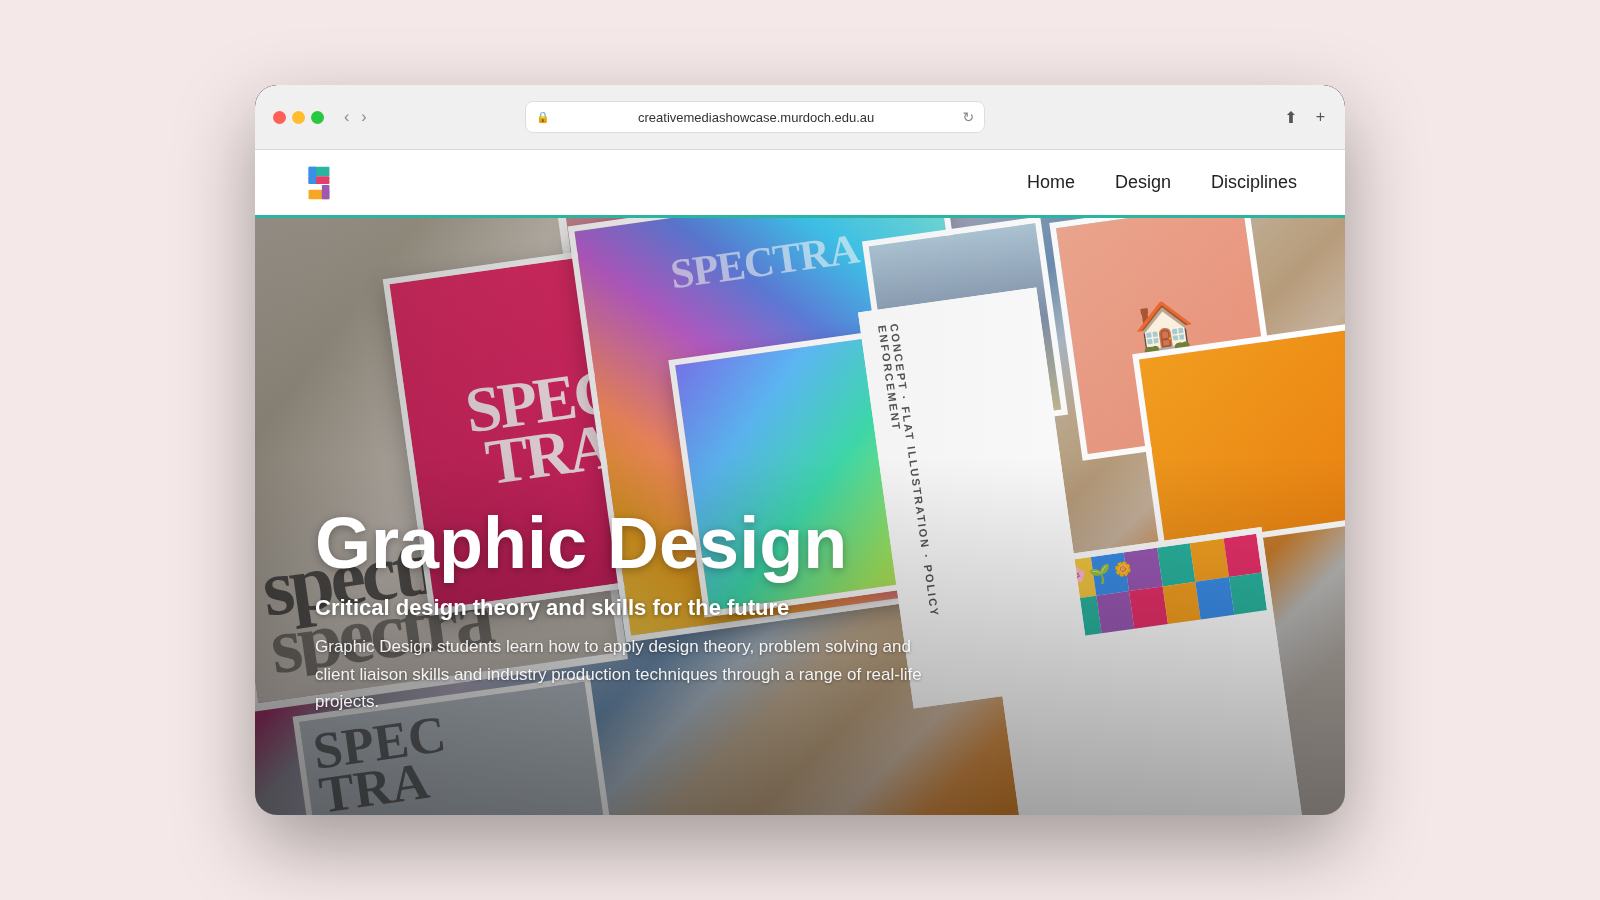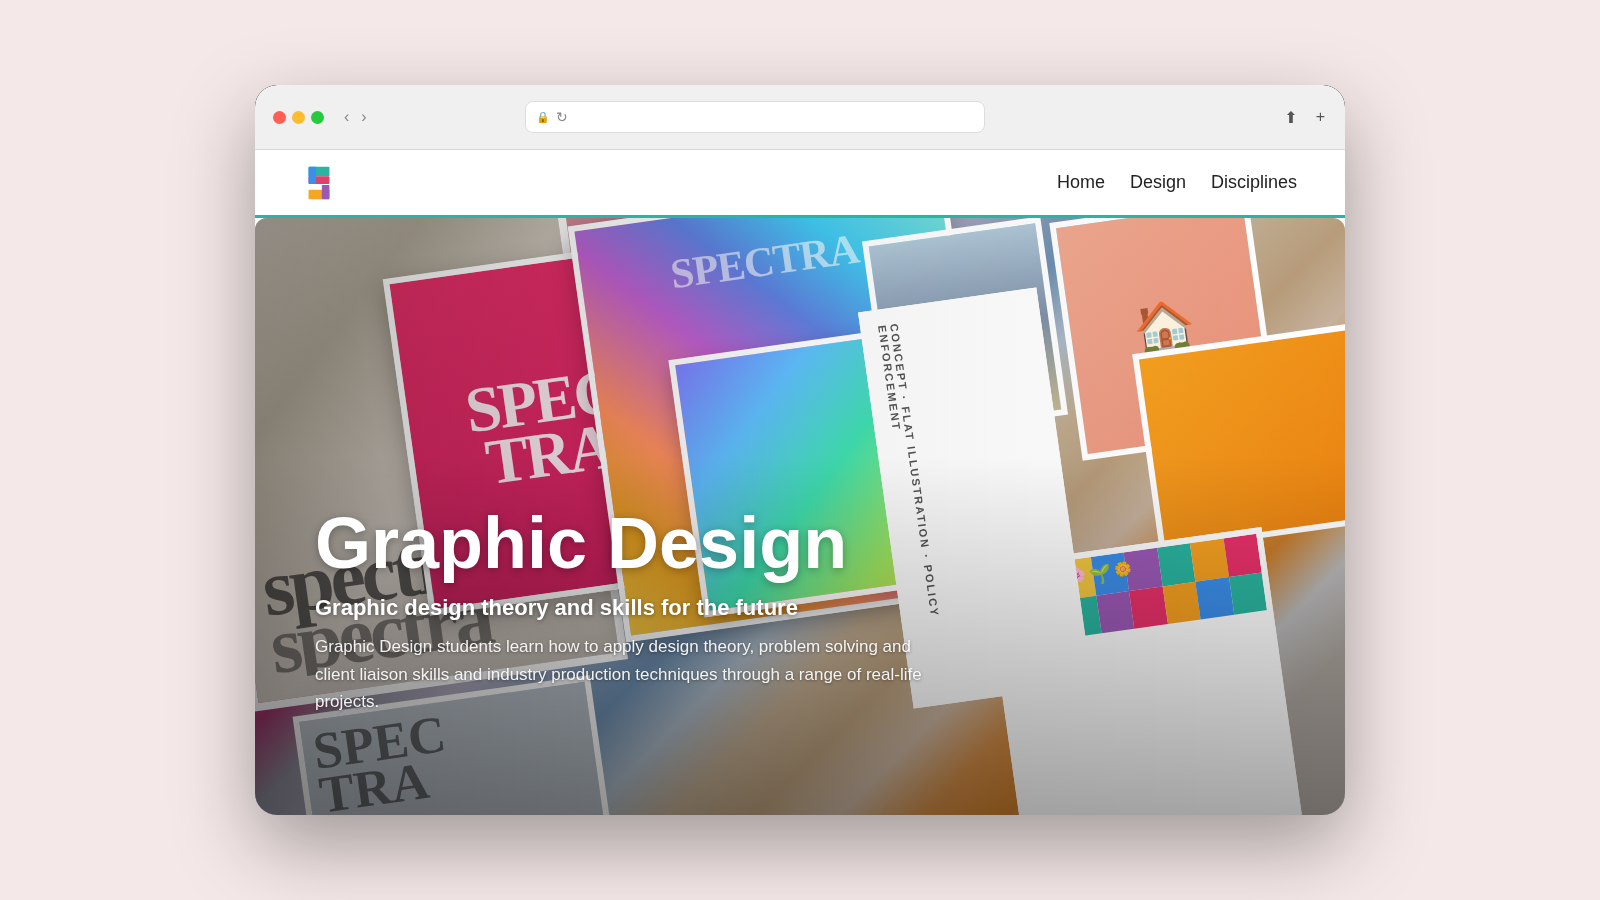--- a/index.html
+++ b/index.html
@@ -143,38 +143,37 @@
     }
 
     
     .logo-svg {
       width: 32px;
       height: 38px;
     }
 
     .site-nav {
       display: flex;
-      gap: 25px;
+      gap: 40px;
       align-items: center;
     }
 
     .nav-link {
       font-size: 18px;
       font-weight: 500;
       color: #222;
       text-decoration: none;
       cursor: pointer;
     }
 
     
     .hero {
       flex: 1;
       position: relative;
       overflow: hidden;
-      border-radius: 12px;
     }
 
     .hero-bg {
       position: absolute;
       inset: 0;
       background: linear-gradient(
         135deg,
         #c8c8c8 0%,
         #e0d0c0 10%,
         #f5a0b0 20%,
@@ -244,20 +243,21 @@
       <div class="traffic-light tl-green"></div>
     </div>
 
     <div class="nav-arrows">
       <button class="nav-arrow">‹</button>
       <button class="nav-arrow">›</button>
     </div>
 
     <div class="address-bar">
       <span class="lock-icon">🔒</span>
+      <span class="url-text">creativemediashowcase.murdoch.edu.au</span>
       <span class="reload-icon">↻</span>
     </div>
 
     <div class="browser-actions">
       <button class="browser-action-btn">⬆</button>
       <button class="browser-action-btn">+</button>
     </div>
   </div>
 
   <div class="website">
@@ -366,20 +366,20 @@
         <div style="position:absolute;left:50px;bottom:-80px;width:300px;height:200px;background:linear-gradient(135deg,#c0c8d0 0%,#b0b8c0 100%);transform:rotate(-8deg);border:6px solid white;">
           <div style="position:absolute;inset:10px;font-family:serif;font-size:52px;font-weight:900;color:rgba(40,40,40,0.6);line-height:0.85;overflow:hidden;">SPEC<br>TRA</div>
         </div>
 
         <div style="position:absolute;inset:0;background:linear-gradient(to right, rgba(0,0,0,0.25) 0%, rgba(0,0,0,0.05) 50%, rgba(0,0,0,0) 100%);"></div>
         <div style="position:absolute;inset:0;background:linear-gradient(to top, rgba(0,0,0,0.35) 0%, rgba(0,0,0,0) 60%);"></div>
       </div>
 
       <div class="hero-content">
         <h1 class="hero-title">Graphic Design</h1>
-        <h2 class="hero-subtitle">Graphic design theory and skills for the future</h2>
+        <h2 class="hero-subtitle">Critical design theory and skills for the future</h2>
         <p class="hero-desc">Graphic Design students learn how to apply design theory, problem solving and client liaison skills and industry production techniques through a range of real-life projects.</p>
       </div>
 
     </section>
 
   </div>
 </div>
 
 </body></html>

